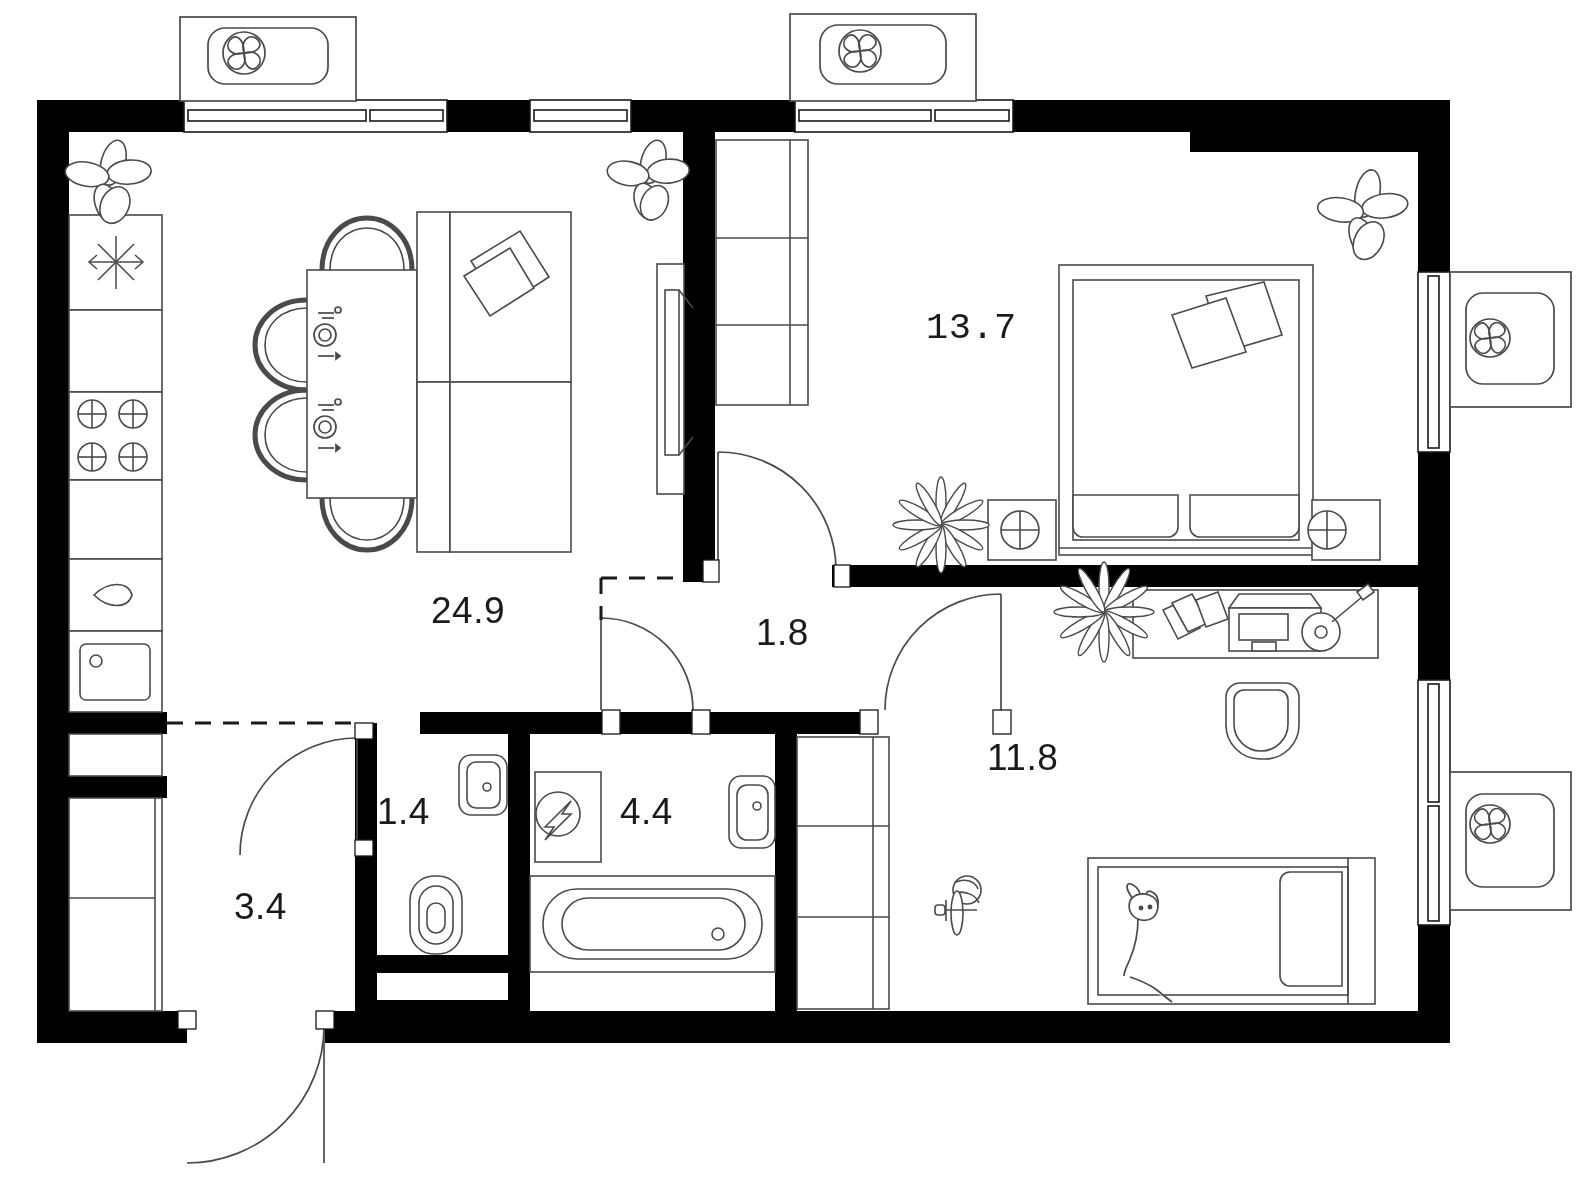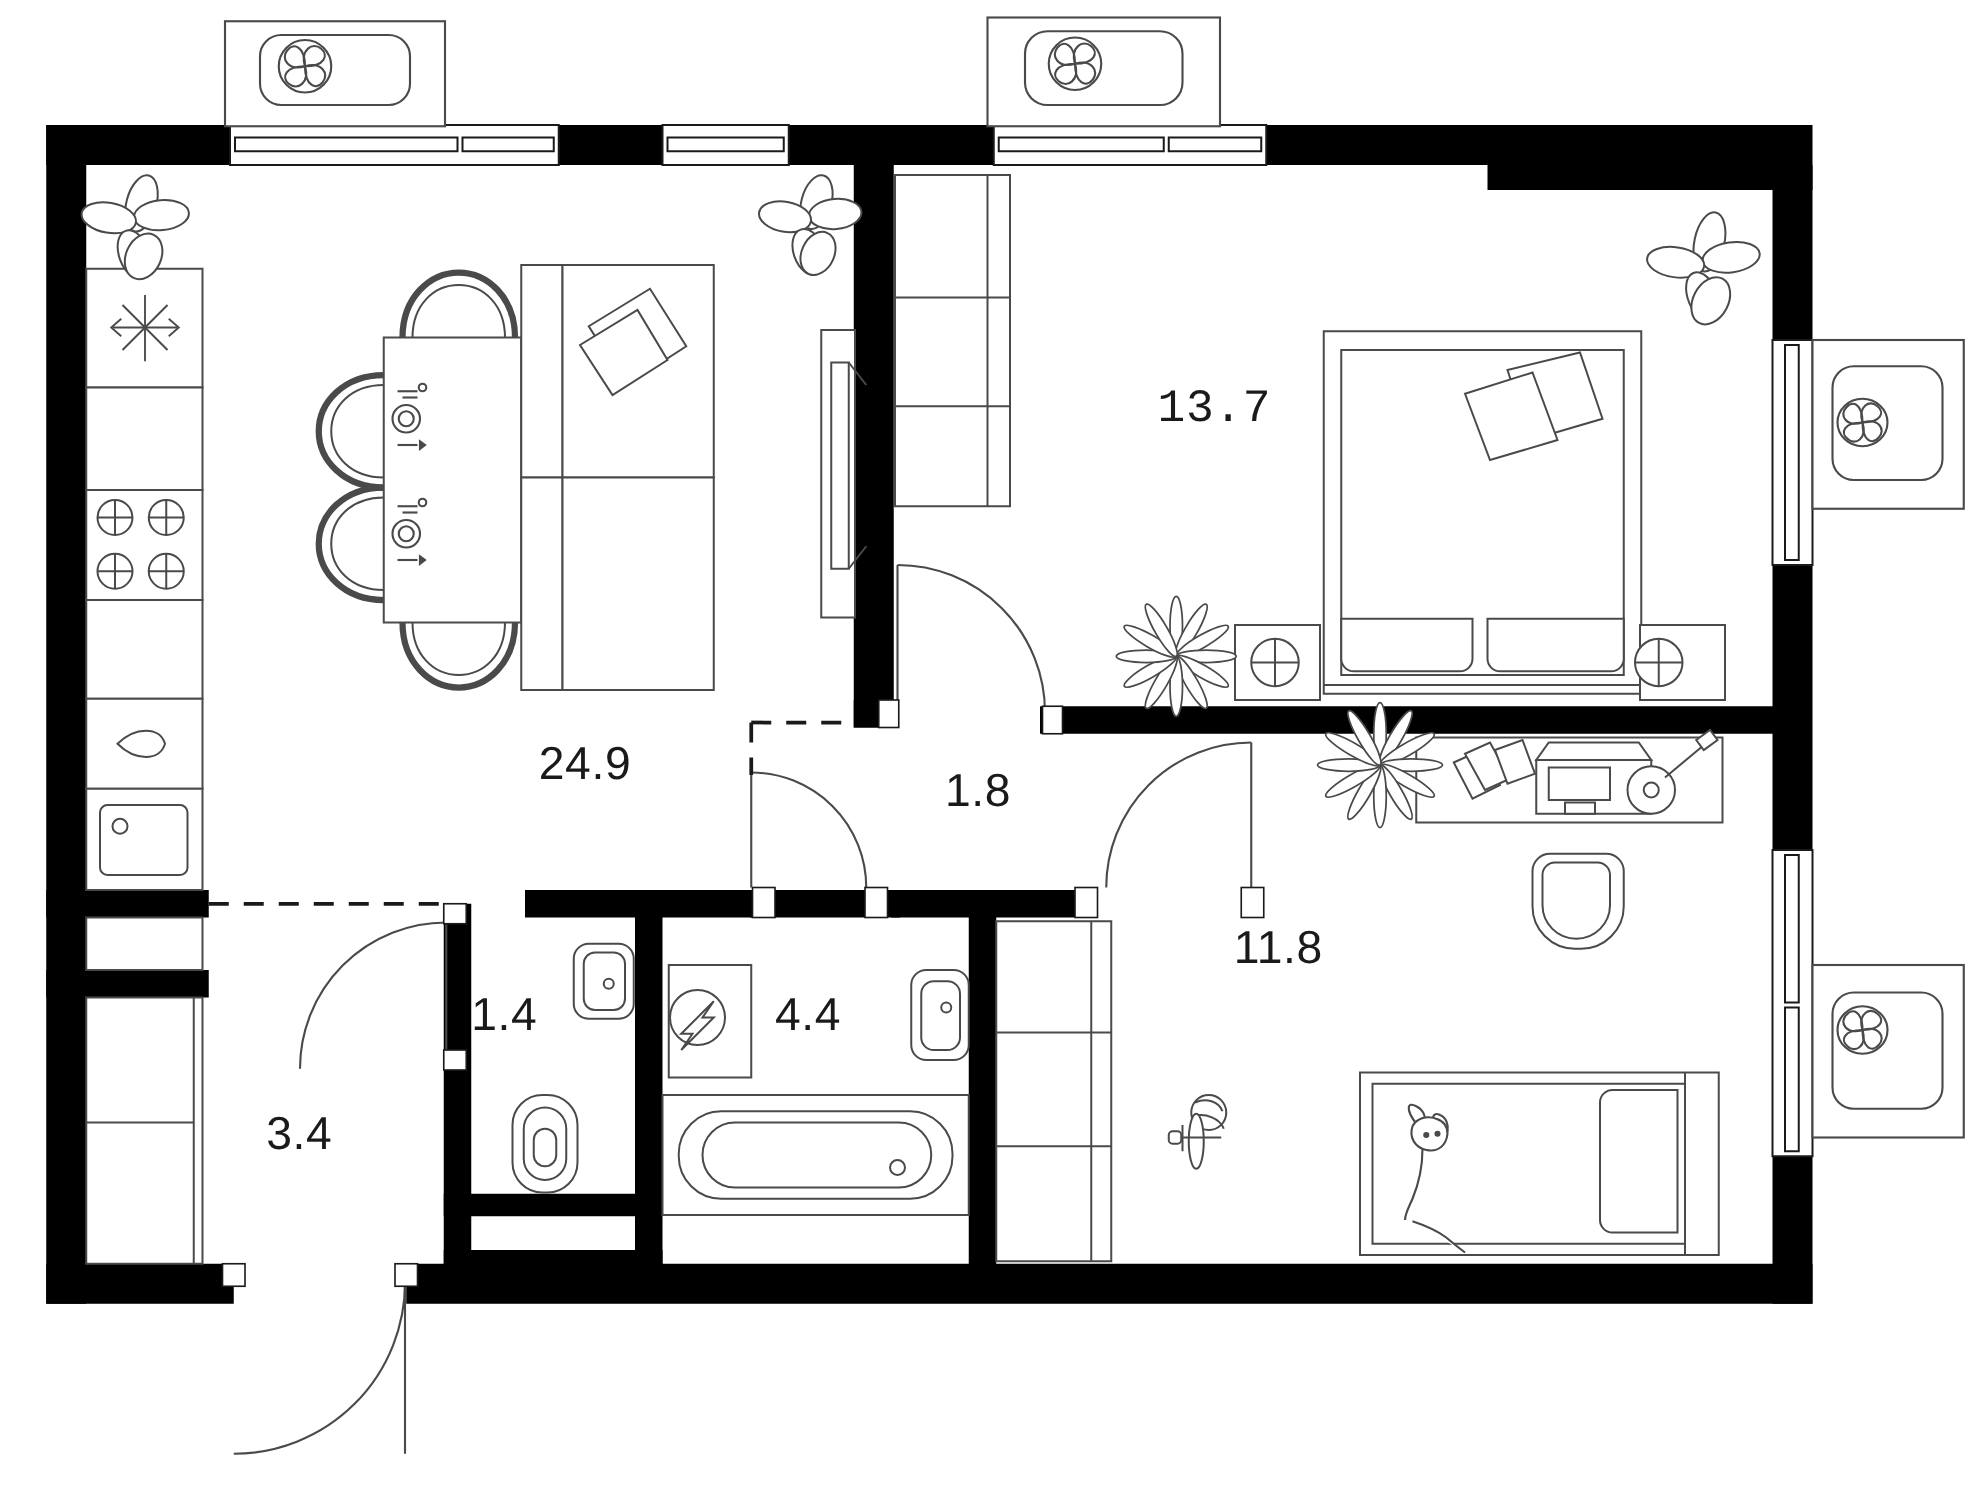--- a/index.html
+++ b/index.html
@@ -471,15 +471,15 @@
   </g>
 
 </svg>
 
 <div class="area-label" style="left:431px;top:590px;">24.9</div>
 <div class="area-label" style="left:926px;top:307px;font-family:Liberation Mono, monospace;">13.7</div>
 <div class="area-label" style="left:756px;top:612px;">1.8</div>
 <div class="area-label" style="left:987px;top:737px;">11.8</div>
 <div class="area-label" style="left:377px;top:791px;">1.4</div>
 <div class="area-label" style="left:620px;top:791px;">4.4</div>
-<div class="area-label" style="left:213px;top:886px;">3.4</div>
+<div class="area-label" style="left:234px;top:886px;">3.4</div>
 
 </div>
 
 </body></html>

